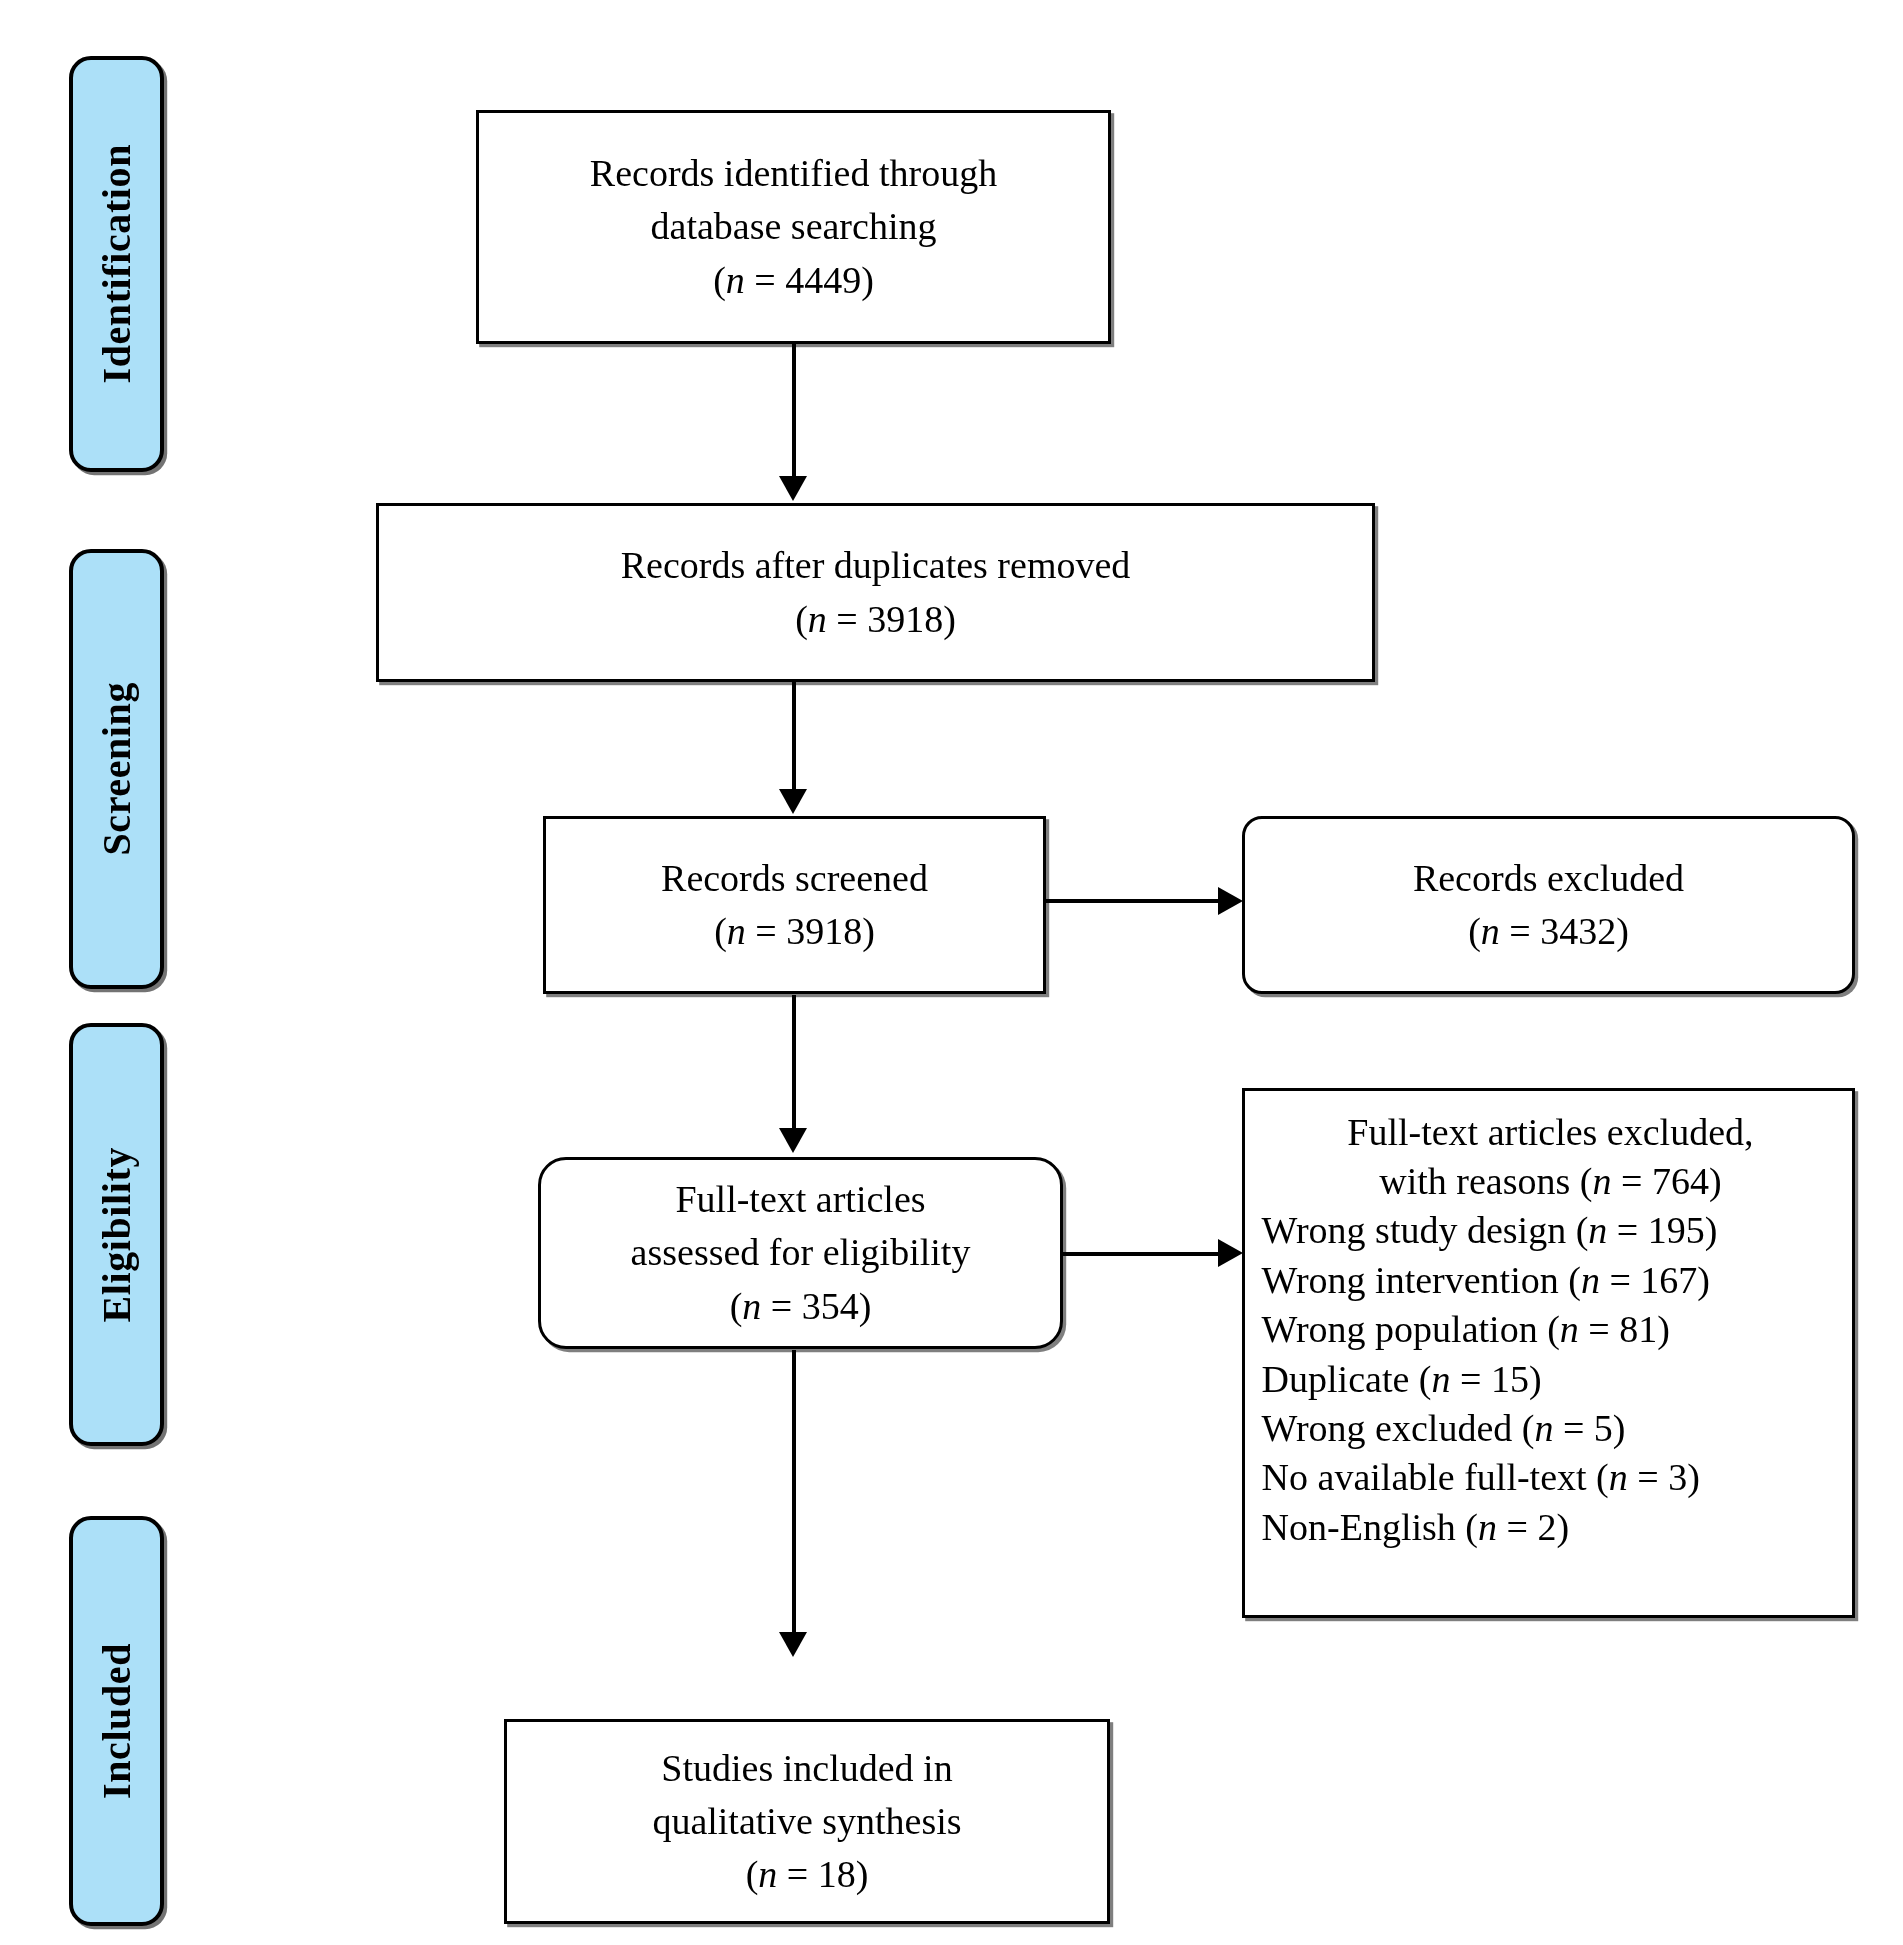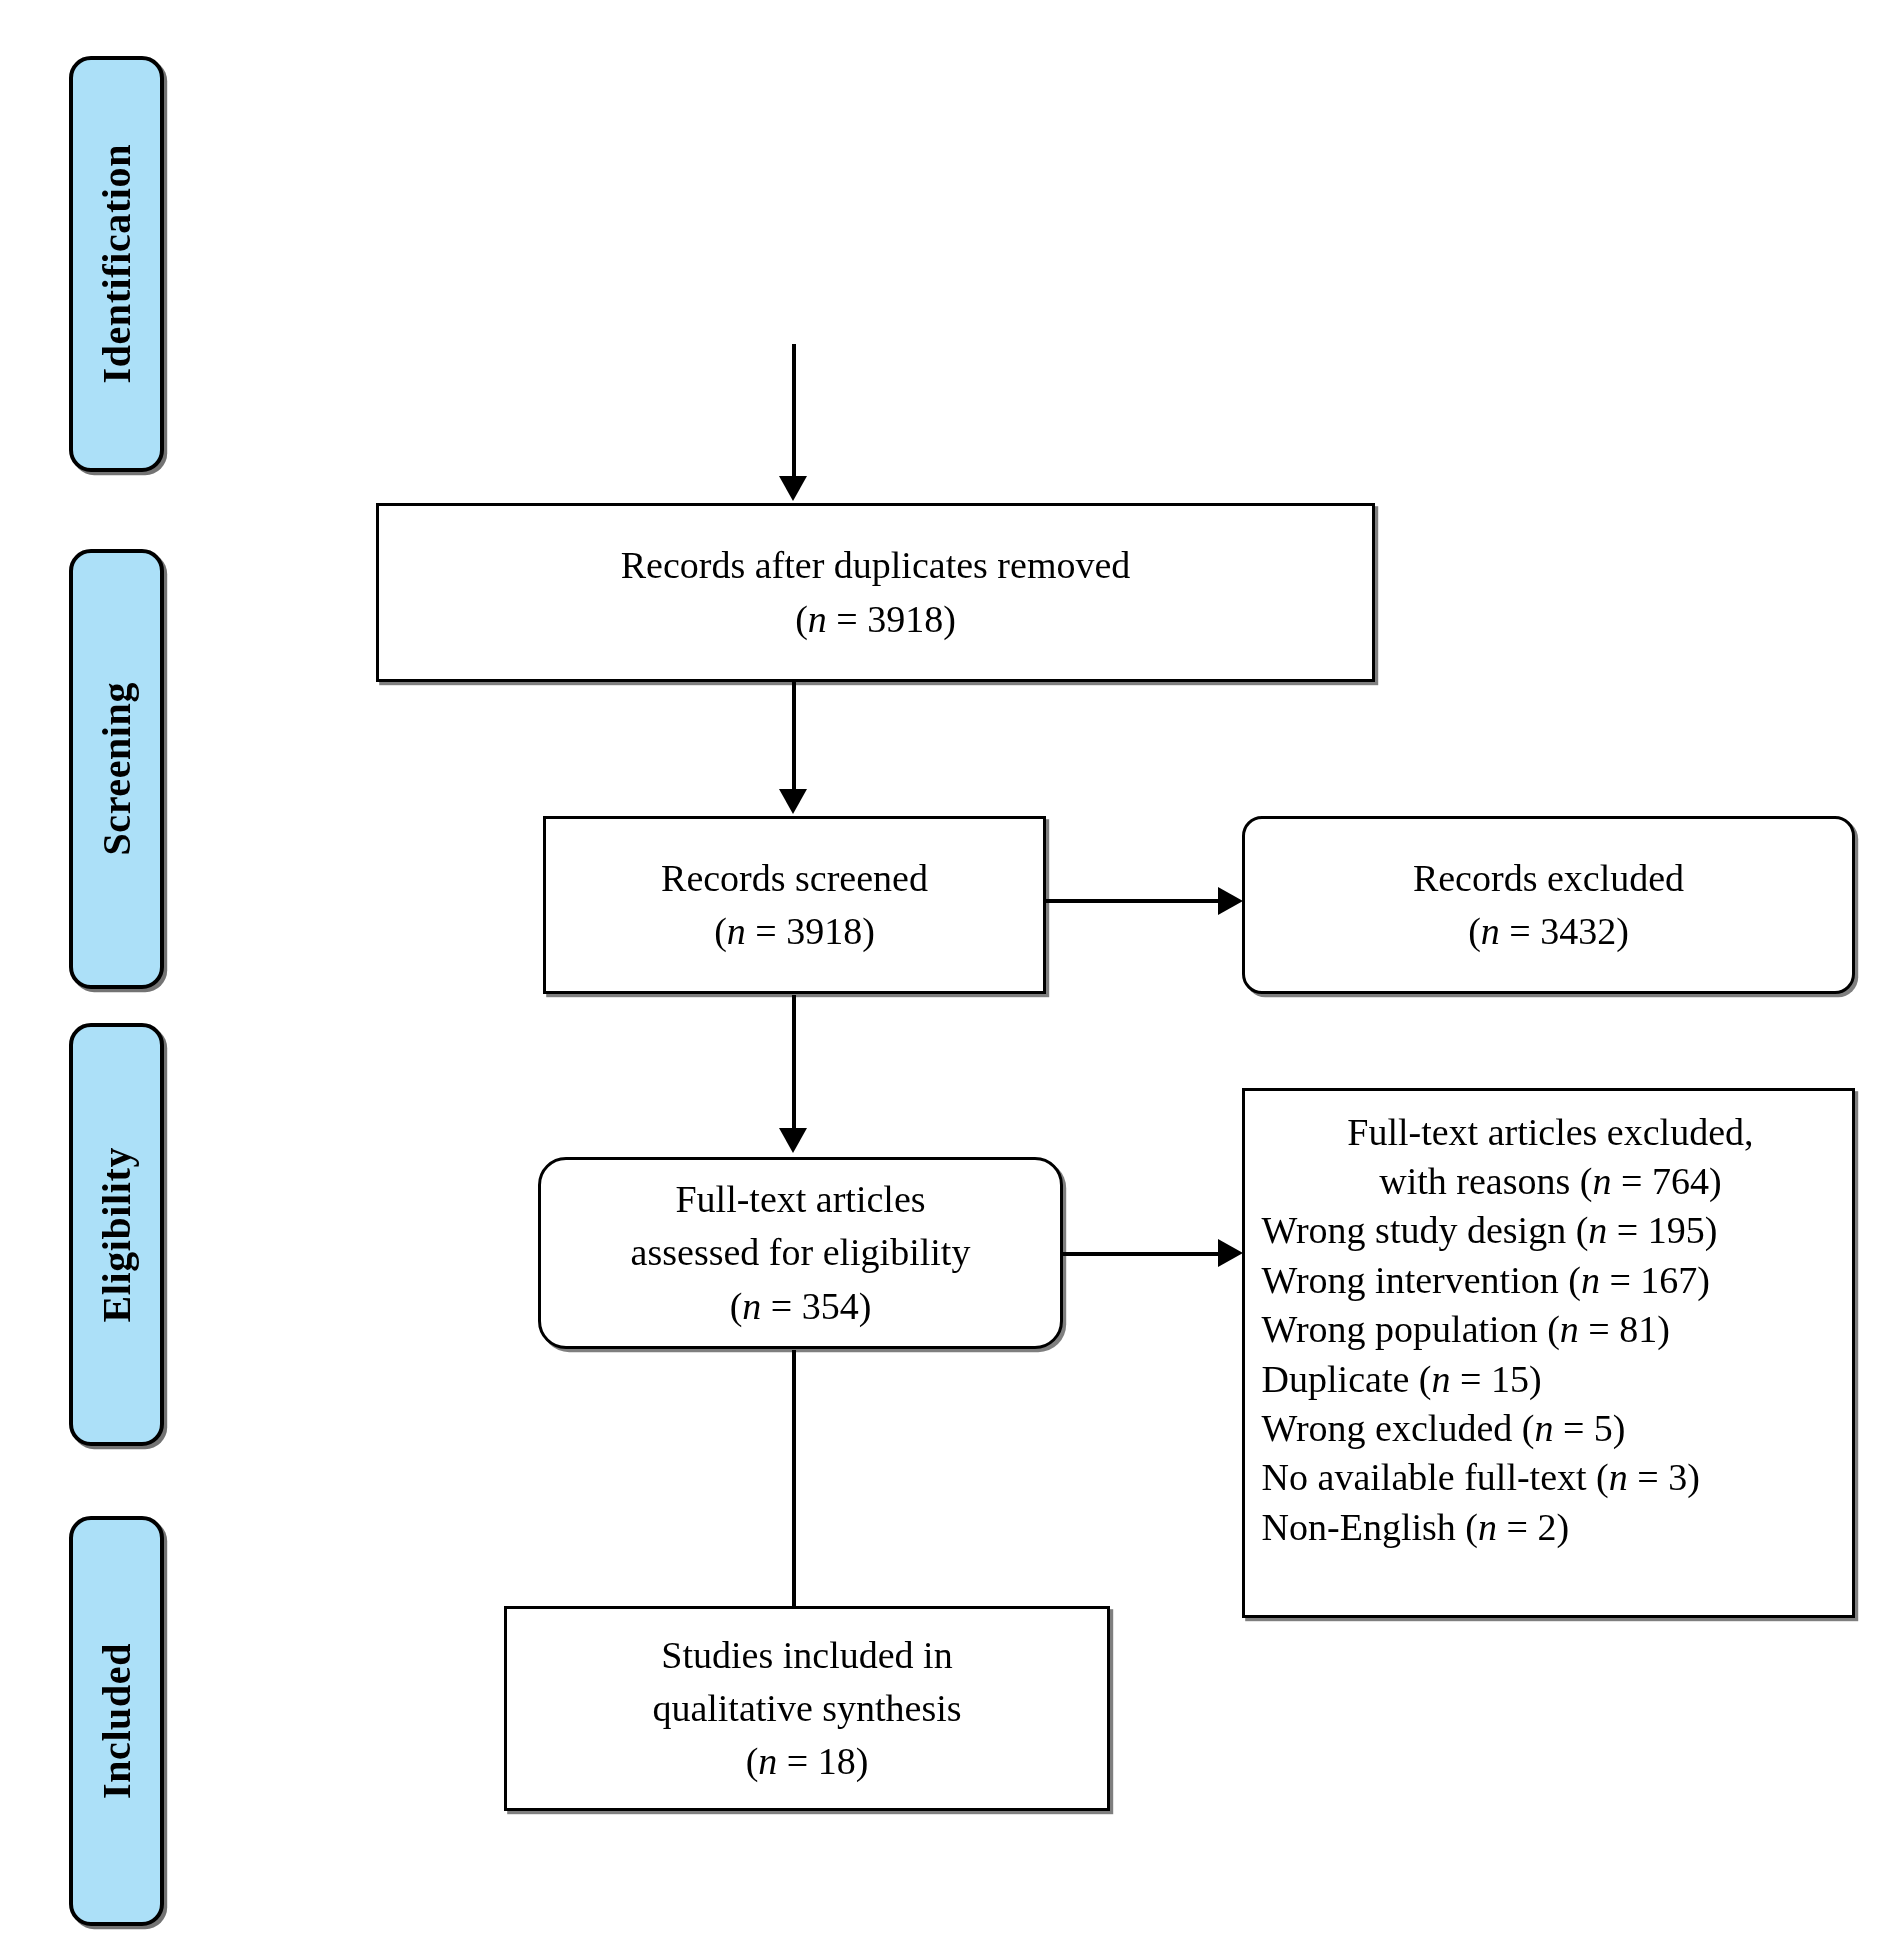--- a/index.html
+++ b/index.html
@@ -117,20 +117,25 @@
   </div>
 
   <div class="stage-tab" style="left:69px; top:1023px; width:95px; height:423px;">
     <span class="stage-label">Eligibility</span>
   </div>
 
   <div class="stage-tab" style="left:69px; top:1516px; width:95px; height:410px;">
     <span class="stage-label">Included</span>
   </div>
 
+  <div class="flow-box" style="left:476px; top:110px; width:635px; height:234px;">
+    <span class="line">Records identified through</span>
+    <span class="line">database searching</span>
+    <span class="line"><span>(</span><em class="nvar">n</em><span> = </span><span>4449</span><span>)</span></span>
+  </div>
 
   <div class="conn-v" style="left:792px; top:344px; height:133px;"></div>
   <div class="arrow-down" style="left:779px; top:476px;"></div>
 
   <div class="flow-box" style="left:376px; top:503px; width:999px; height:179px;">
     <span class="line">Records after duplicates removed</span>
     <span class="line"><span>(</span><em class="nvar">n</em><span> = </span><span>3918</span><span>)</span></span>
   </div>
 
   <div class="conn-v" style="left:792px; top:682px; height:108px;"></div>
@@ -178,20 +183,20 @@
     <span class="line"><span>Wrong excluded </span><span>(</span><em class="nvar">n</em><span> = </span><span>5</span><span>)</span></span>
 
     <span class="line"><span>No available full-text </span><span>(</span><em class="nvar">n</em><span> = </span><span>3</span><span>)</span></span>
 
     <span class="line"><span>Non-English </span><span>(</span><em class="nvar">n</em><span> = </span><span>2</span><span>)</span></span>
   </div>
 
   <div class="conn-v" style="left:792px; top:1350px; height:283px;"></div>
   <div class="arrow-down" style="left:779px; top:1632px;"></div>
 
-  <div class="flow-box" style="left:504px; top:1606px; width:606px; height:205px;">
+  <div class="flow-box" style="left:504px; top:1719px; width:606px; height:205px;">
     <span class="line">Studies included in</span>
     <span class="line">qualitative synthesis</span>
     <span class="line"><span>(</span><em class="nvar">n</em><span> = </span><span>18</span><span>)</span></span>
   </div>
 
 </div>
 
 
 </body></html>

